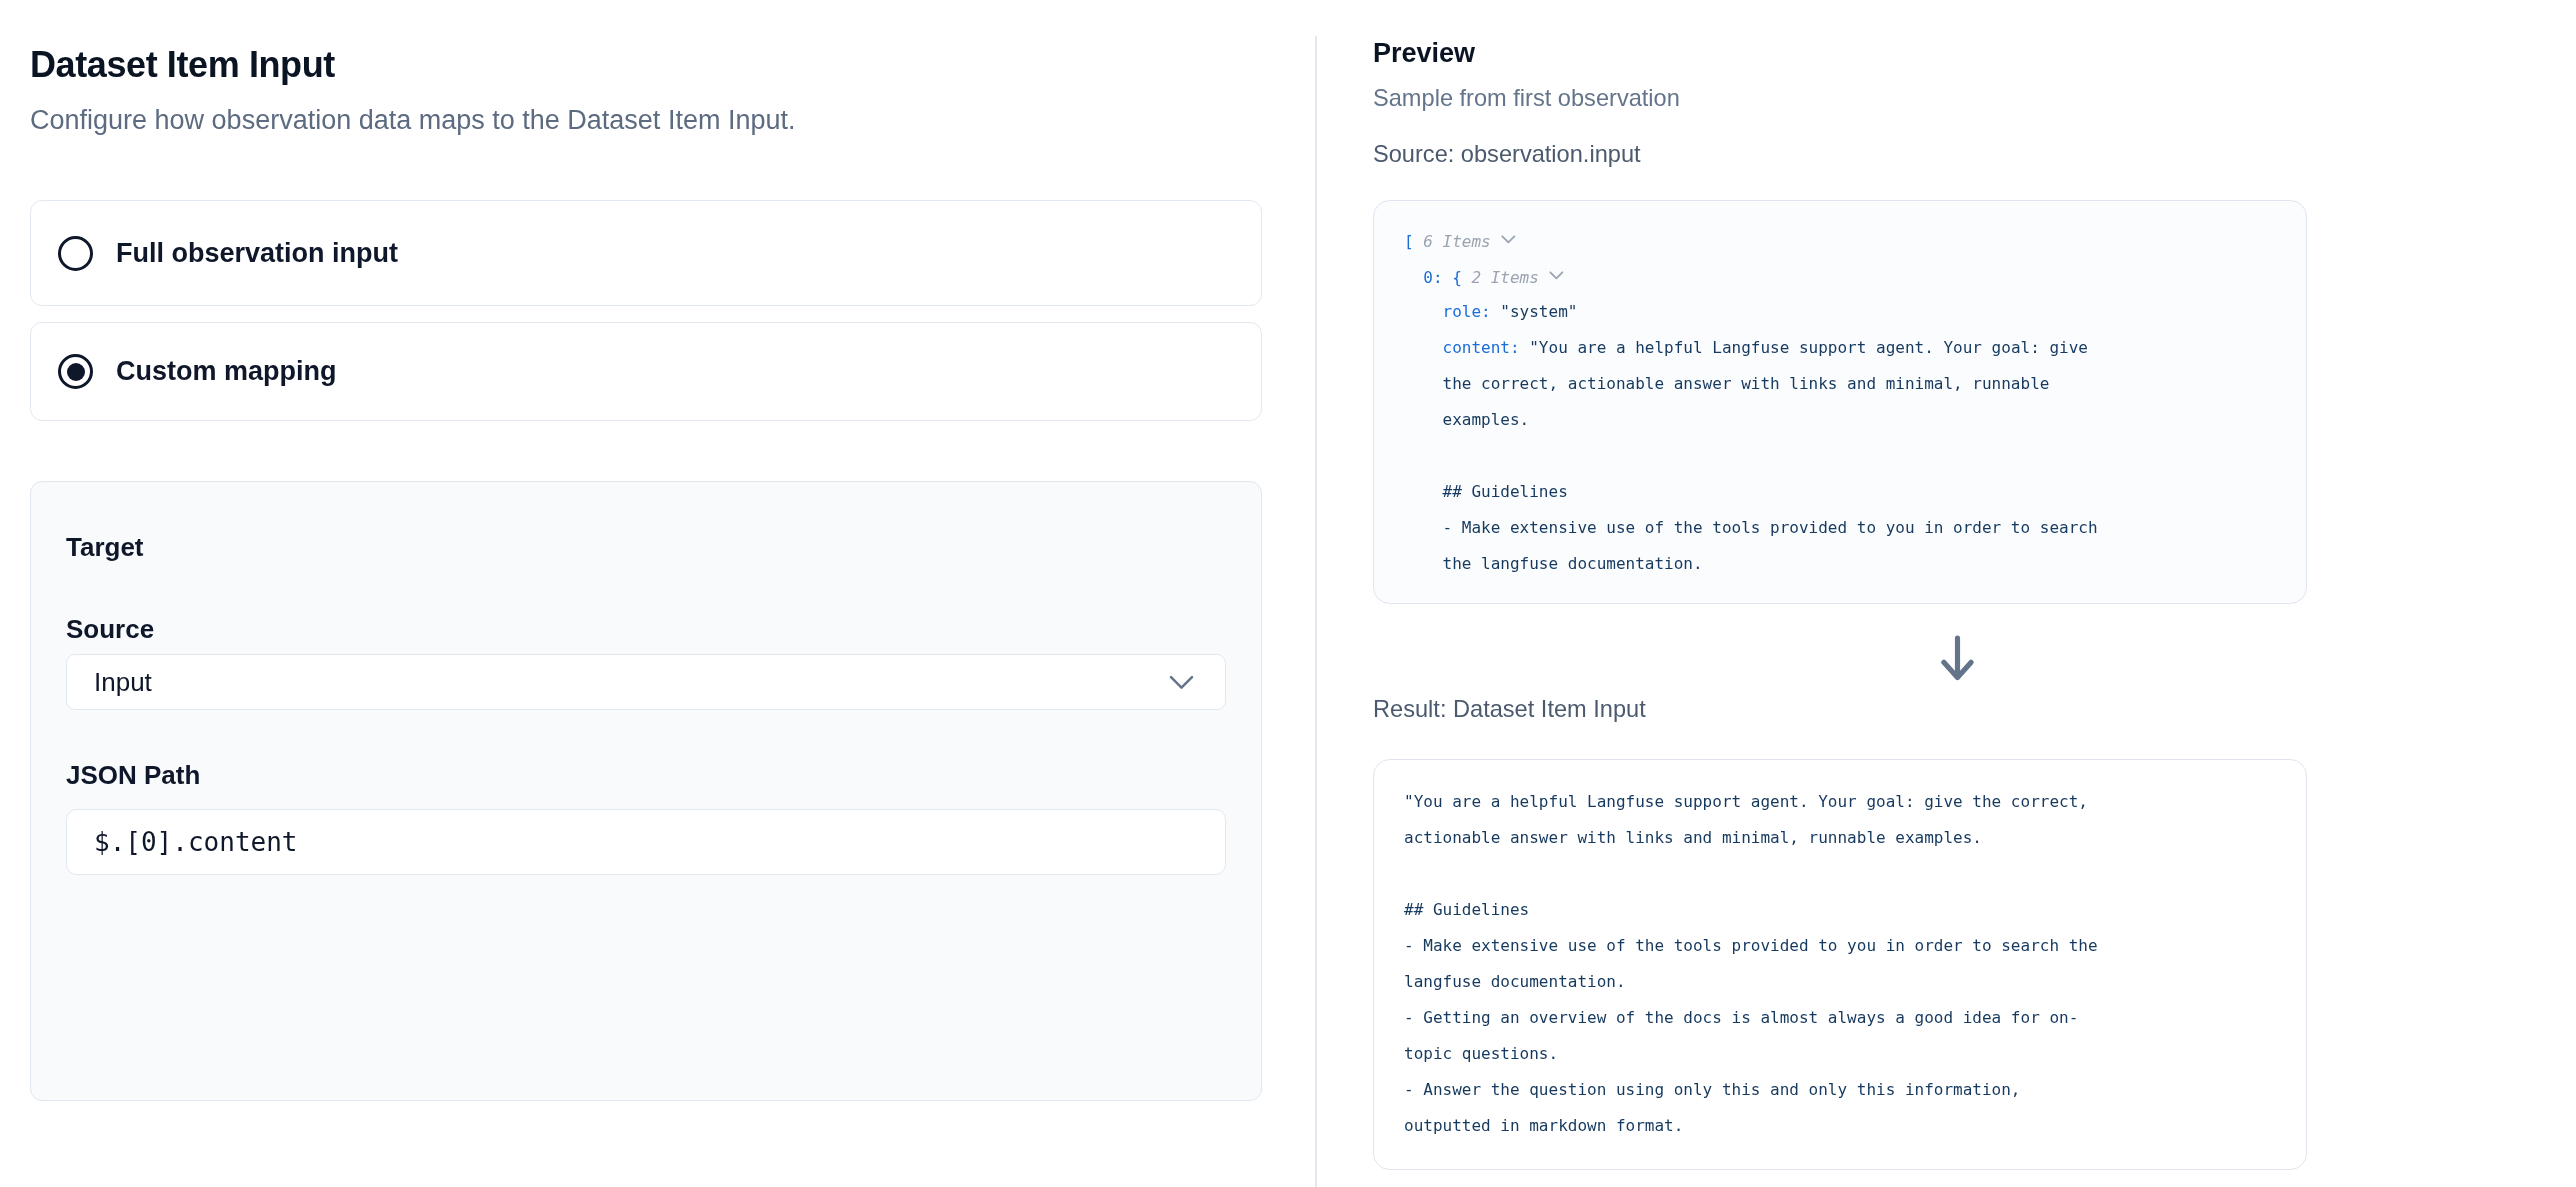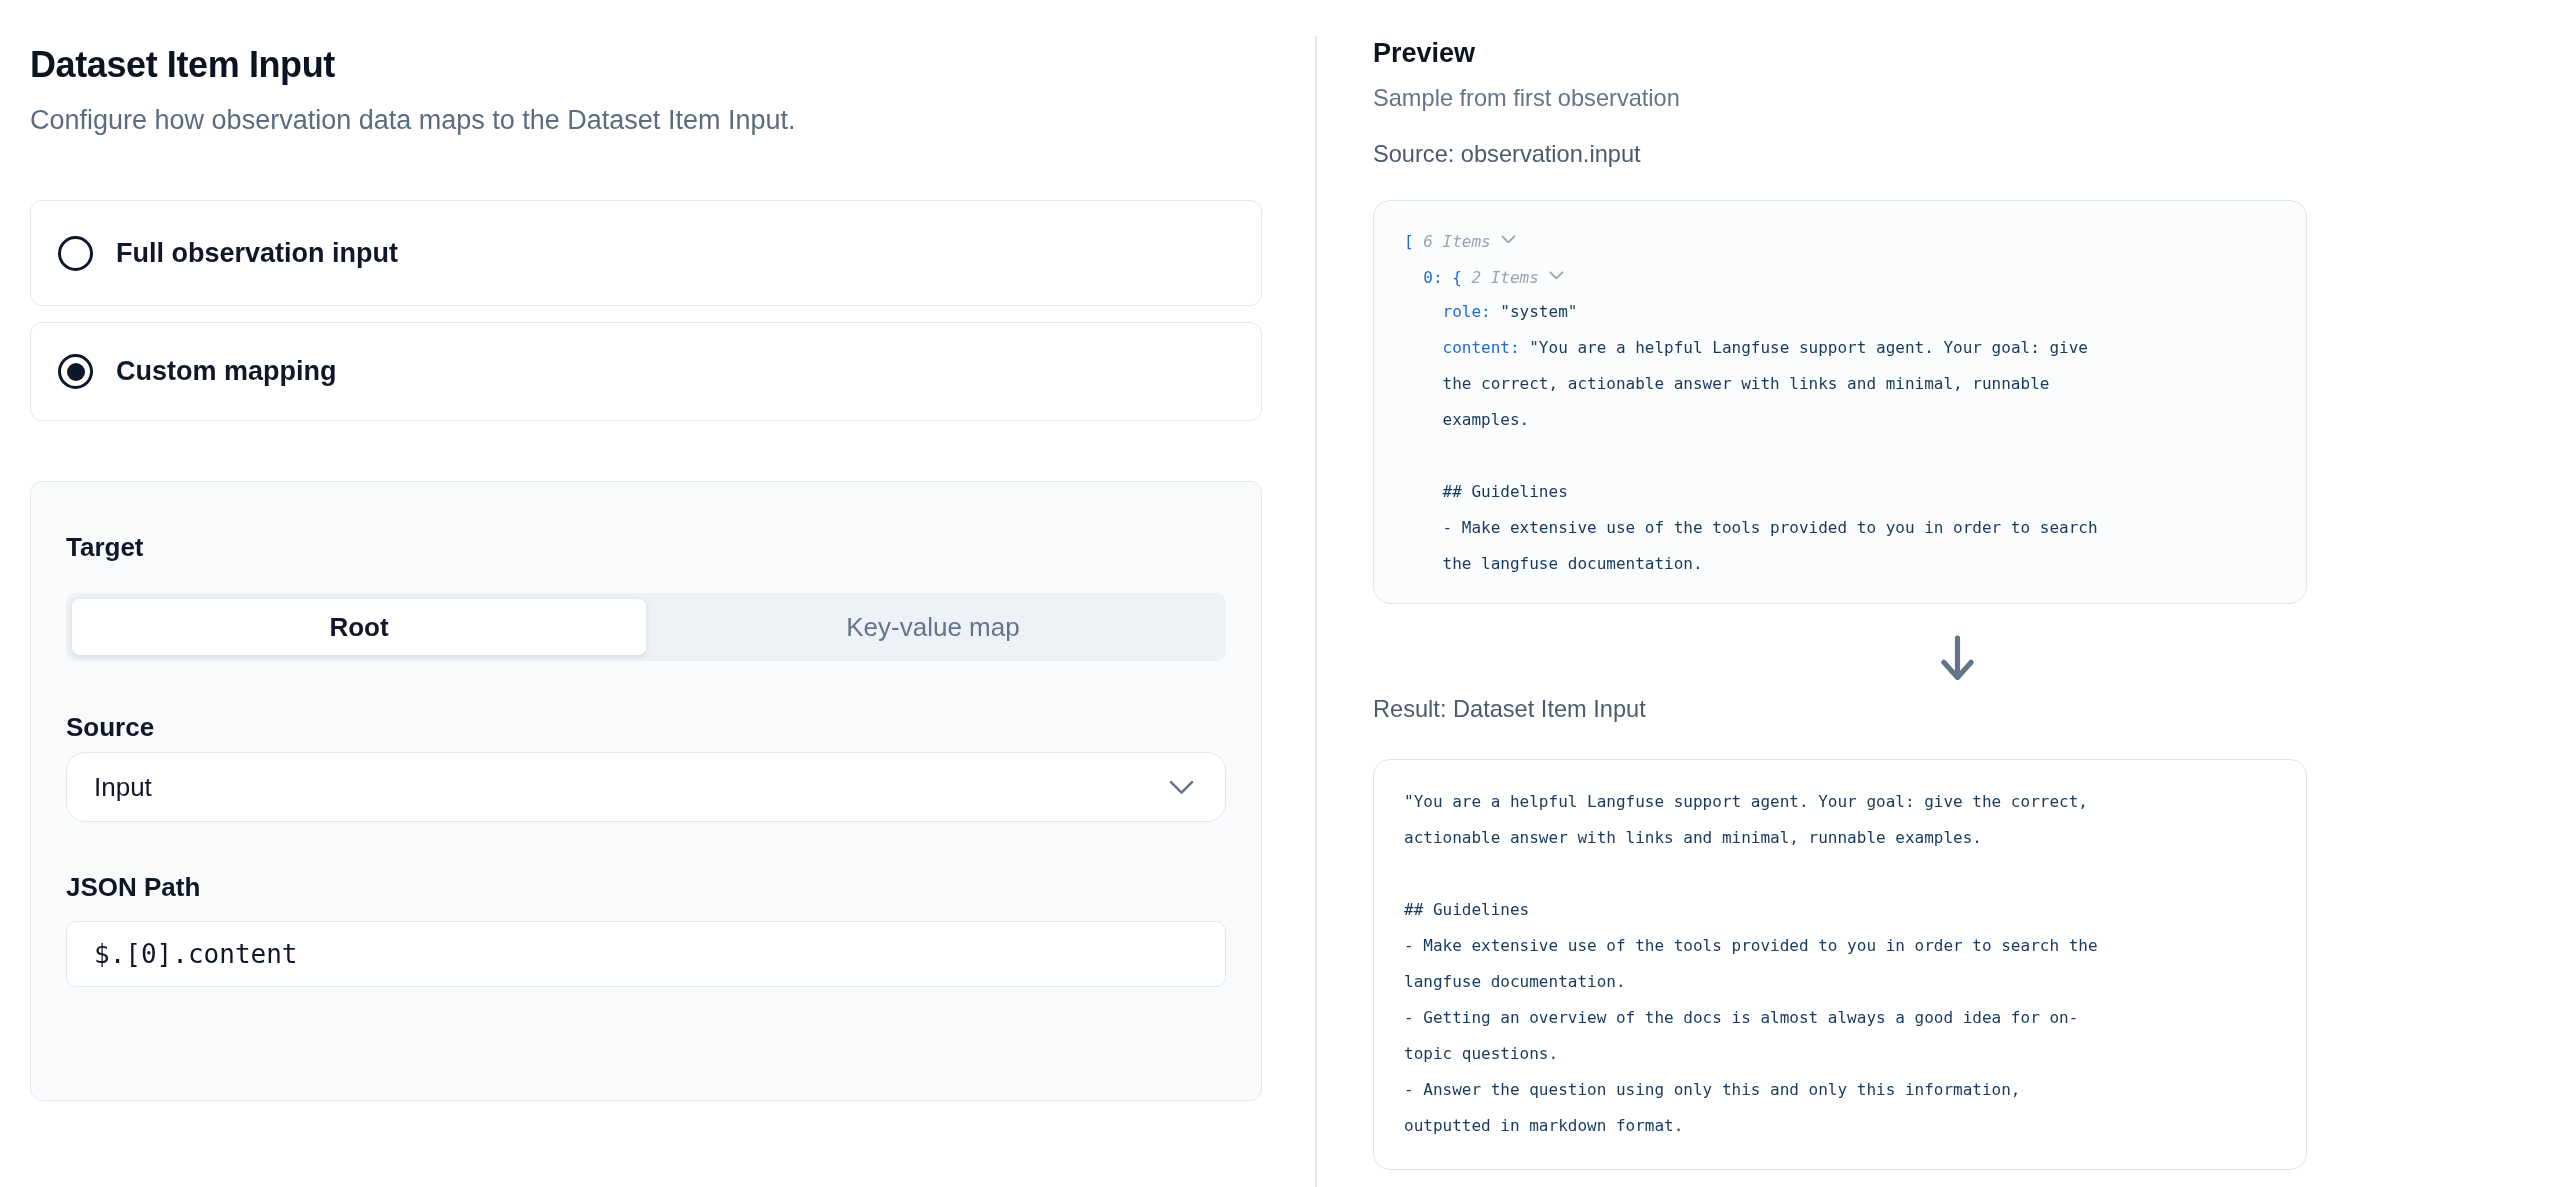--- a/index.html
+++ b/index.html
@@ -71,24 +71,24 @@
     font-size: 26px; border-radius: 7.6px; cursor: pointer;
   }
   .seg-tab.active {
     background: #ffffff; color: #0f172a; font-weight: 600;
     box-shadow: 0 1.5px 6px rgba(15,23,42,0.10);
   }
   .seg-tab.inactive { color: #64748b; font-weight: 500; }
 
   .lbl-source { margin-top: 50px; }
   .select-box {
-    margin-top: 9px; height: 70px;
-    background: #ffffff;
-    border: 1.5px solid #e2e8f0;
-    border-radius: 19px;
+    margin-top: 9px; height: 56px;
+    background: #ffffff;
+    border: 1.5px solid #e2e8f0;
+    border-radius: 9px;
     display: flex; align-items: center;
     padding: 0 30px 0 27px;
     font-size: 26px; color: #0f172a;
     cursor: pointer;
   }
   .select-box .spacer { flex: 1; }
 
   .lbl-jsonpath { margin-top: 49px; }
   .json-path-input {
     margin-top: 18px; height: 66px; width: 100%;
@@ -165,24 +165,20 @@
 <div class="abs radio-card two">
   <span class="radio-circle">
       <span class="radio-dot"></span>
     </span>
   <span class="radio-label">Custom mapping</span>
 </div>
 
 <div class="abs target-card">
   <div class="section-label lbl-target">Target</div>
 
-  <div class="seg-control">
-    <div class="seg-tab active">Root</div>
-    <div class="seg-tab inactive">Key-value map</div>
-  </div>
 
   <div class="section-label lbl-source">Source</div>
   <div class="select-box">
     <span>Input</span>
     <span class="spacer"></span>
     <span>
       <svg width="27" height="16.7" viewBox="0 0 36 22">
           <path d="M4 4 L18 18 L32 4" fill="none" stroke="#64748b" stroke-width="3.4" stroke-linecap="round" stroke-linejoin="round"></path>
         </svg>
     </span>

